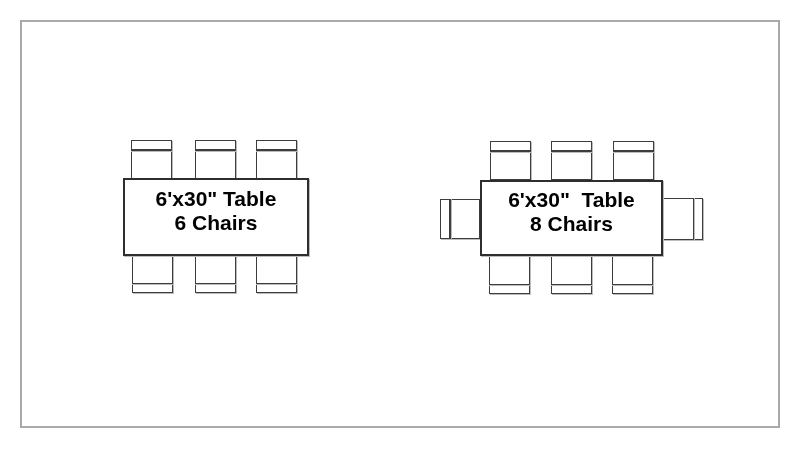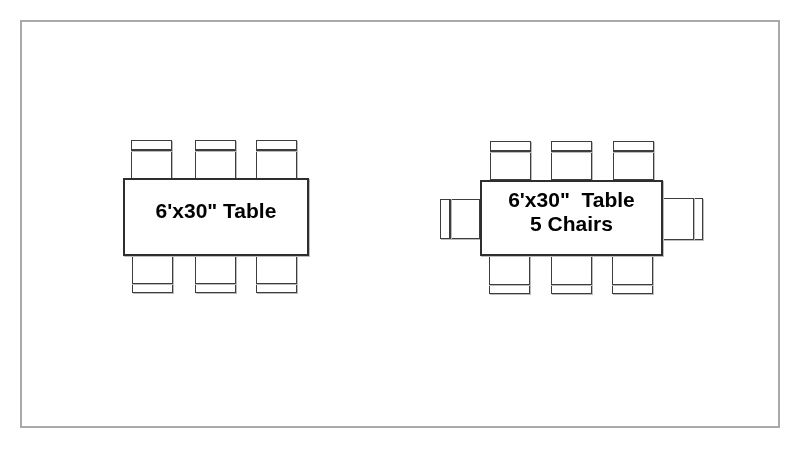--- a/index.html
+++ b/index.html
@@ -69,28 +69,29 @@
   <div class="room-border"></div>
 
   <div class="chair n" style="left:131px;top:140px;width:41px;height:39px"></div>
   <div class="chair n" style="left:195px;top:140px;width:41px;height:39px"></div>
   <div class="chair n" style="left:256px;top:140px;width:41px;height:39px"></div>
   <div class="chair s" style="left:132px;top:255px;width:41px;height:38px"></div>
   <div class="chair s" style="left:195px;top:255px;width:41px;height:38px"></div>
   <div class="chair s" style="left:256px;top:255px;width:41px;height:38px"></div>
   <div class="table" style="left:123px;top:178px;width:186px;height:78px">
     <div class="label-line">6'x30" Table</div>
+    <div class="label-line">6 Chairs</div>
   </div>
 
   <div class="chair n" style="left:490px;top:141px;width:41px;height:39px"></div>
   <div class="chair n" style="left:551px;top:141px;width:41px;height:39px"></div>
   <div class="chair n" style="left:613px;top:141px;width:41px;height:39px"></div>
   <div class="chair s" style="left:489px;top:255px;width:41px;height:39px"></div>
   <div class="chair s" style="left:551px;top:255px;width:41px;height:39px"></div>
   <div class="chair s" style="left:612px;top:255px;width:41px;height:39px"></div>
   <div class="chair w" style="left:440px;top:199px;width:40px;height:40px"></div>
   <div class="chair e" style="left:662px;top:198px;width:41px;height:42px"></div>
   <div class="table" style="left:480px;top:180px;width:183px;height:76px">
     <div class="label-line">6'x30"  Table</div>
-    <div class="label-line">5 Chairs</div>
+    <div class="label-line">8 Chairs</div>
   </div>
 
 </div>
 
 </body></html>

